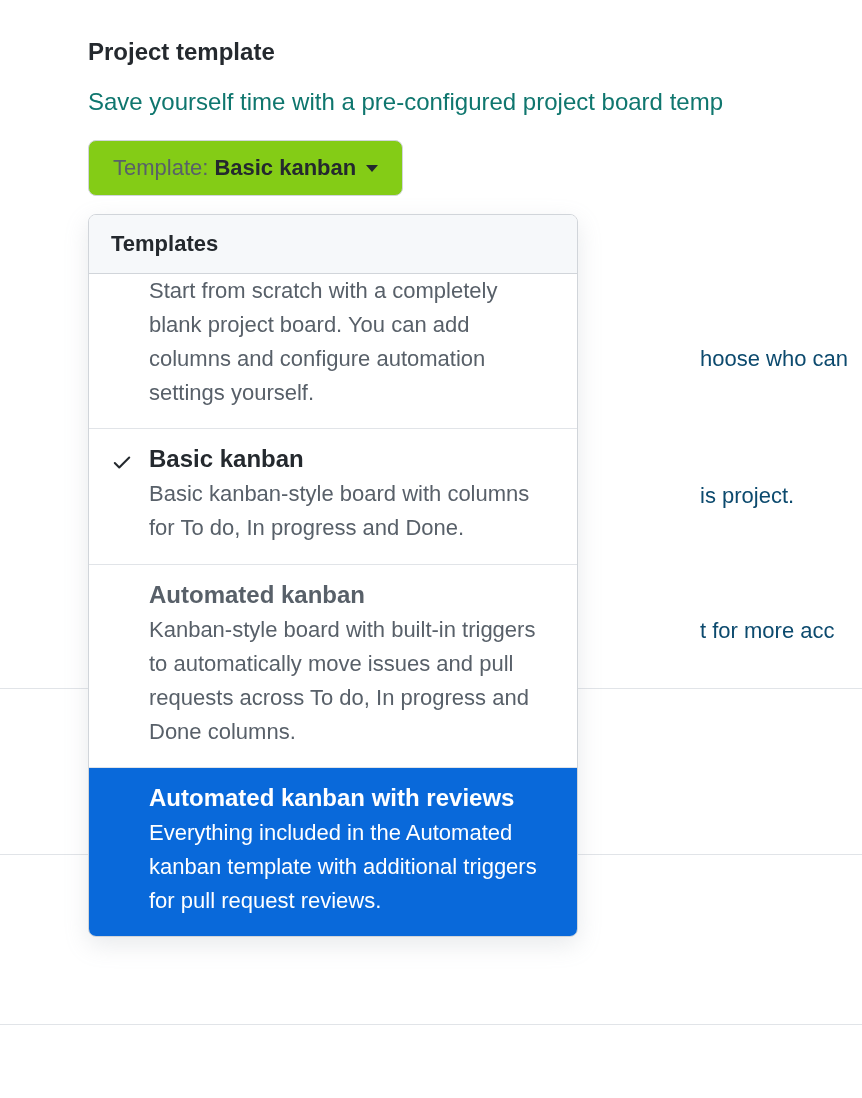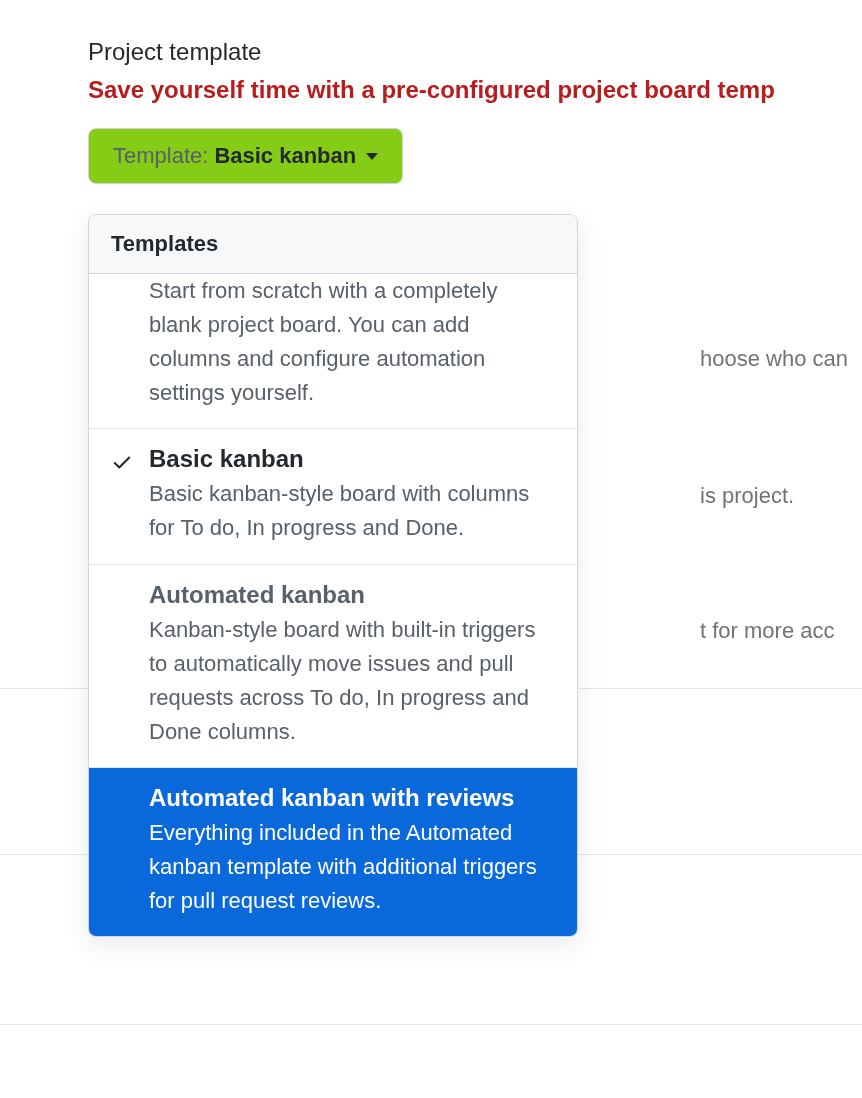--- a/index.html
+++ b/index.html
@@ -13,28 +13,28 @@
       width: 862px;
       height: 1098px;
       overflow: hidden;
       position: relative;
     }
     .container {
       padding: 38px 0 0 88px;
     }
     .section-title {
       font-size: 24px;
-      font-weight: 400;
-      color: #24292e;
-      margin-bottom: 10px;
+      font-weight: 700;
+      color: #24292e;
+      margin-bottom: 22px;
     }
     .section-subtitle {
       font-size: 24px;
-      font-weight: 700;
-      color: #b91c1c;
+      font-weight: 400;
+      color: #0f766e;
       white-space: nowrap;
       margin-bottom: 24px;
     }
     .dropdown-button {
       display: inline-flex;
       align-items: center;
       background: #84cc16;
       border: 1px solid #d1d5da;
       border-radius: 8px;
       padding: 14px 24px;
@@ -125,21 +125,21 @@
     }
     .item-desc {
       font-size: 22px;
       font-weight: 400;
       color: #586069;
       line-height: 1.55;
     }
     .bg-text {
       position: absolute;
       font-size: 22px;
-      color: #737373;
+      color: #0c4a6e;
       white-space: nowrap;
     }
     .bg-text.t1 { top: 346px; left: 700px; }
     .bg-text.t2 { top: 483px; left: 700px; }
     .bg-text.t3 { top: 618px; left: 700px; }
     .divider {
       position: absolute;
       left: 0;
       right: 0;
       height: 1px;

